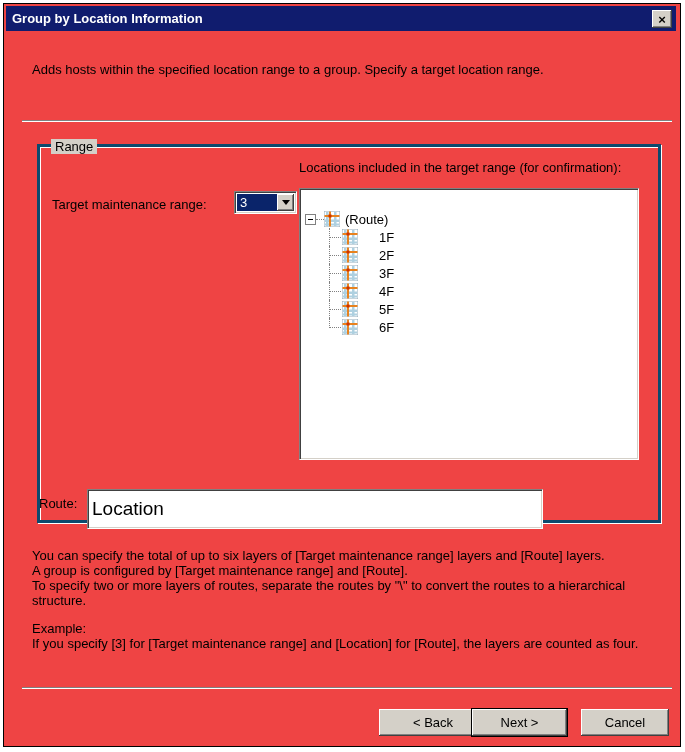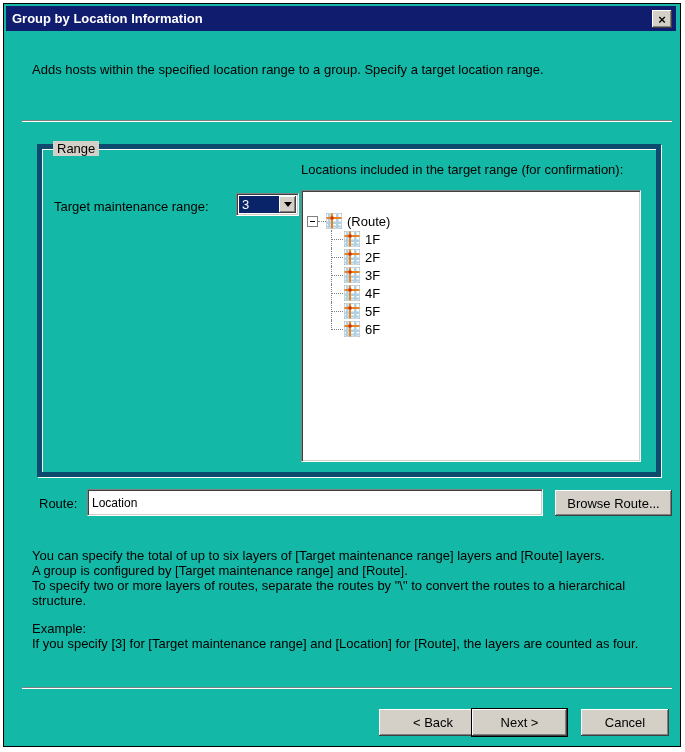--- a/index.html
+++ b/index.html
@@ -1,49 +1,49 @@
 <!DOCTYPE html>
 <html><head>
 <meta charset="utf-8">
 <style>
   * { margin:0; padding:0; box-sizing:border-box; }
   html,body { width:685px; height:752px; background:#fff; font-family:"Liberation Sans", sans-serif; font-size:13px; color:#000; }
-  .dialog { position:absolute; left:3px; top:3px; width:678px; height:744px; background:#14b8a6; border:1px solid #000; }
+  .dialog { position:absolute; left:3px; top:3px; width:678px; height:744px; background:#ef4444; border:1px solid #000; }
 
   .titlebar { position:absolute; left:2px; top:2px; width:670px; height:25px; background:#101C6E; color:#fff; display:flex; align-items:center; padding-left:6px; font-weight:bold; font-size:13px; }
   .close-btn { position:absolute; right:4px; top:4px; width:20px; height:18px; background:#D4D0C8; box-shadow: inset -1px -1px 0 #404040, inset 1px 1px 0 #ffffff, inset -2px -2px 0 #808080; display:flex; align-items:center; justify-content:center; color:#000; font-weight:bold; font-size:13px; line-height:1; cursor:default; }
 
   .static-text { position:absolute; }
 
   .etched-line { position:absolute; height:2px; border-top:1px solid #808080; border-bottom:1px solid #ffffff; }
 
-  .groupbox { position:absolute; left:33px; top:140px; width:624px; height:333px; border:5px solid #0c4a6e; box-shadow: 1px 1px 0 #ffffff, inset 1px 1px 0 #ffffff; }
+  .groupbox { position:absolute; left:33px; top:140px; width:624px; height:379px; border:3px solid #0c4a6e; box-shadow: 1px 1px 0 #ffffff, inset 1px 1px 0 #ffffff; }
   .groupbox-label { position:absolute; left:11px; top:-8px; background:#D4D0C8; padding:0 4px; }
 
   .sunken { background:#fff; border:1px solid; border-color:#808080 #ffffff #ffffff #808080; box-shadow: inset 1px 1px 0 #404040, inset -1px -1px 0 #D4D0C8; }
 
   .combo { position:absolute; left:194px; top:44px; width:63px; height:23px; padding:2px; display:flex; }
   .combo-sel { flex:1; background:#0A246A; color:#fff; padding:1px 3px; font-size:13px; line-height:15px; overflow:hidden; }
   .combo-btn { width:17px; height:100%; background:#D4D0C8; box-shadow: inset -1px -1px 0 #404040, inset 1px 1px 0 #ffffff, inset -2px -2px 0 #808080; display:flex; align-items:center; justify-content:center; }
   .combo-arrow { width:0; height:0; border-left:4px solid transparent; border-right:4px solid transparent; border-top:5px solid #000; }
 
   .treeview { position:absolute; left:259px; top:41px; width:340px; height:272px; padding-top:21px; overflow:hidden; }
   .tree-root-row { display:flex; align-items:center; height:18px; padding-left:5px; }
   .expand-box { width:11px; height:11px; background:#fff; border:1px solid #808080; display:flex; align-items:center; justify-content:center; flex:0 0 auto; }
   .minus-glyph { width:5px; height:1px; background:#000; }
   .h-dot { width:8px; border-top:1px dotted #808080; flex:0 0 auto; }
   .tree-icon { flex:0 0 auto; display:block; }
   .tree-label { margin-left:5px; white-space:nowrap; }
-  .tree-child-row { position:relative; height:18px; display:flex; align-items:center; padding-left:42px; }
+  .tree-child-row { position:relative; height:18px; display:flex; align-items:center; padding-left:42px;gap:16px; }
   .tree-child-row::before { content:""; position:absolute; left:29px; top:0; height:100%; border-left:1px dotted #808080; }
   .tree-child-row.last::before { height:10px; }
   .tree-child-row::after { content:""; position:absolute; left:30px; top:9px; width:11px; border-top:1px dotted #808080; }
 
   .route-label { position:absolute; left:35px; top:492px; }
-  .route-input { position:absolute; left:83px; top:485px; width:456px; height:27px; padding:12px 4px; font-family:"Liberation Sans", sans-serif; font-size:12px; outline:none; }
+  .route-input { position:absolute; left:83px; top:485px; width:456px; height:27px; padding:19px 4px; font-family:"Liberation Sans", sans-serif; font-size:19px; outline:none; }
 
   .btn { background:#D4D0C8; box-shadow: inset -1px -1px 0 #404040, inset 1px 1px 0 #ffffff, inset -2px -2px 0 #808080; display:flex; align-items:center; justify-content:center; font-family:"Liberation Sans", sans-serif; font-size:13px; cursor:default; }
   .browse-btn { position:absolute; left:551px; top:486px; width:117px; height:26px; }
   .back-btn  { position:absolute; left:375px; top:705px; width:108px; height:27px; }
   .next-btn  { position:absolute; left:467px; top:704px; width:97px; height:29px; border:1px solid #000; }
   .cancel-btn{ position:absolute; left:577px; top:705px; width:88px; height:27px; }
 
   .notes { position:absolute; left:28px; top:544px; width:637px; line-height:15px; }
   .example { position:absolute; left:28px; top:617px; width:637px; line-height:15px; }
 </style>
@@ -178,23 +178,20 @@
       <rect x="4.5" y="3.5" width="3" height="3" fill="#CC3300"></rect>
     </svg>
     <span class="tree-label">6F</span>
   </div>
 </div>
     </div>
   </div>
 
   <div class="route-label">Route:</div>
   <input class="route-input sunken" type="text" value="Location" style="">
-  <div class="btn browse-btn">
-    <span>Browse Route...</span>
-  </div>
 
   <div class="notes">
     <div>You can specify the total of up to six layers of [Target maintenance range] layers and [Route] layers.</div>
     <div>A group is configured by [Target maintenance range] and [Route].</div>
     <div>To specify two or more layers of routes, separate the routes by "\" to convert the routes to a hierarchical structure.</div>
   </div>
 
   <div class="example">
     <div>Example:</div>
     <div>If you specify [3] for [Target maintenance range] and [Location] for [Route], the layers are counted as four.</div>

